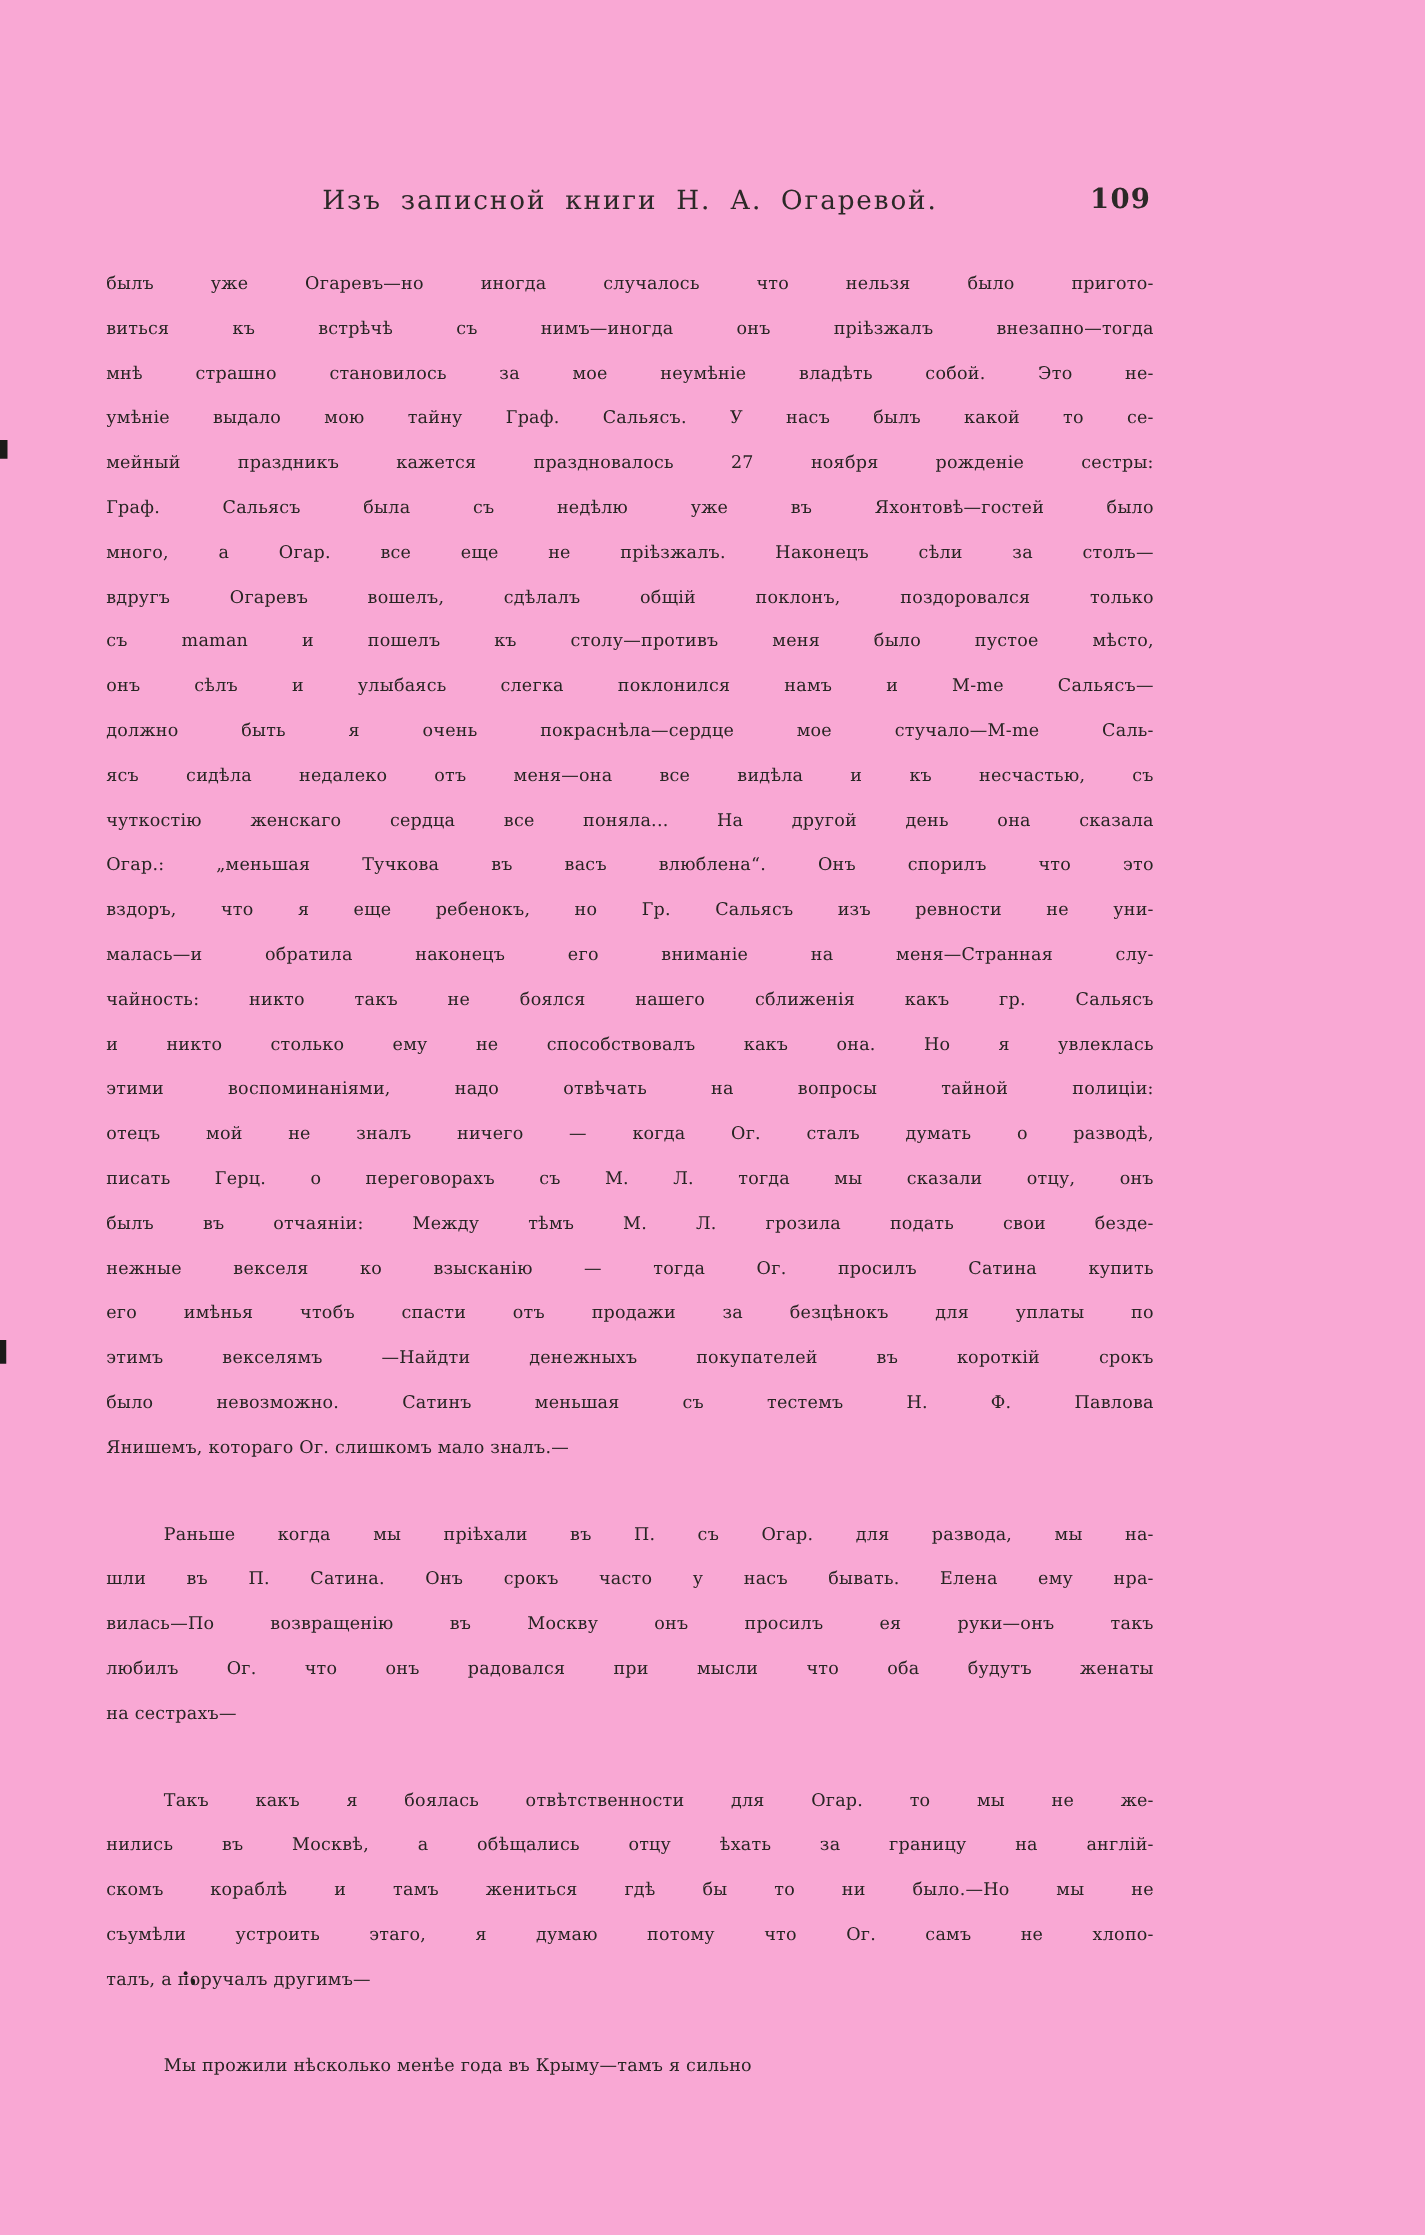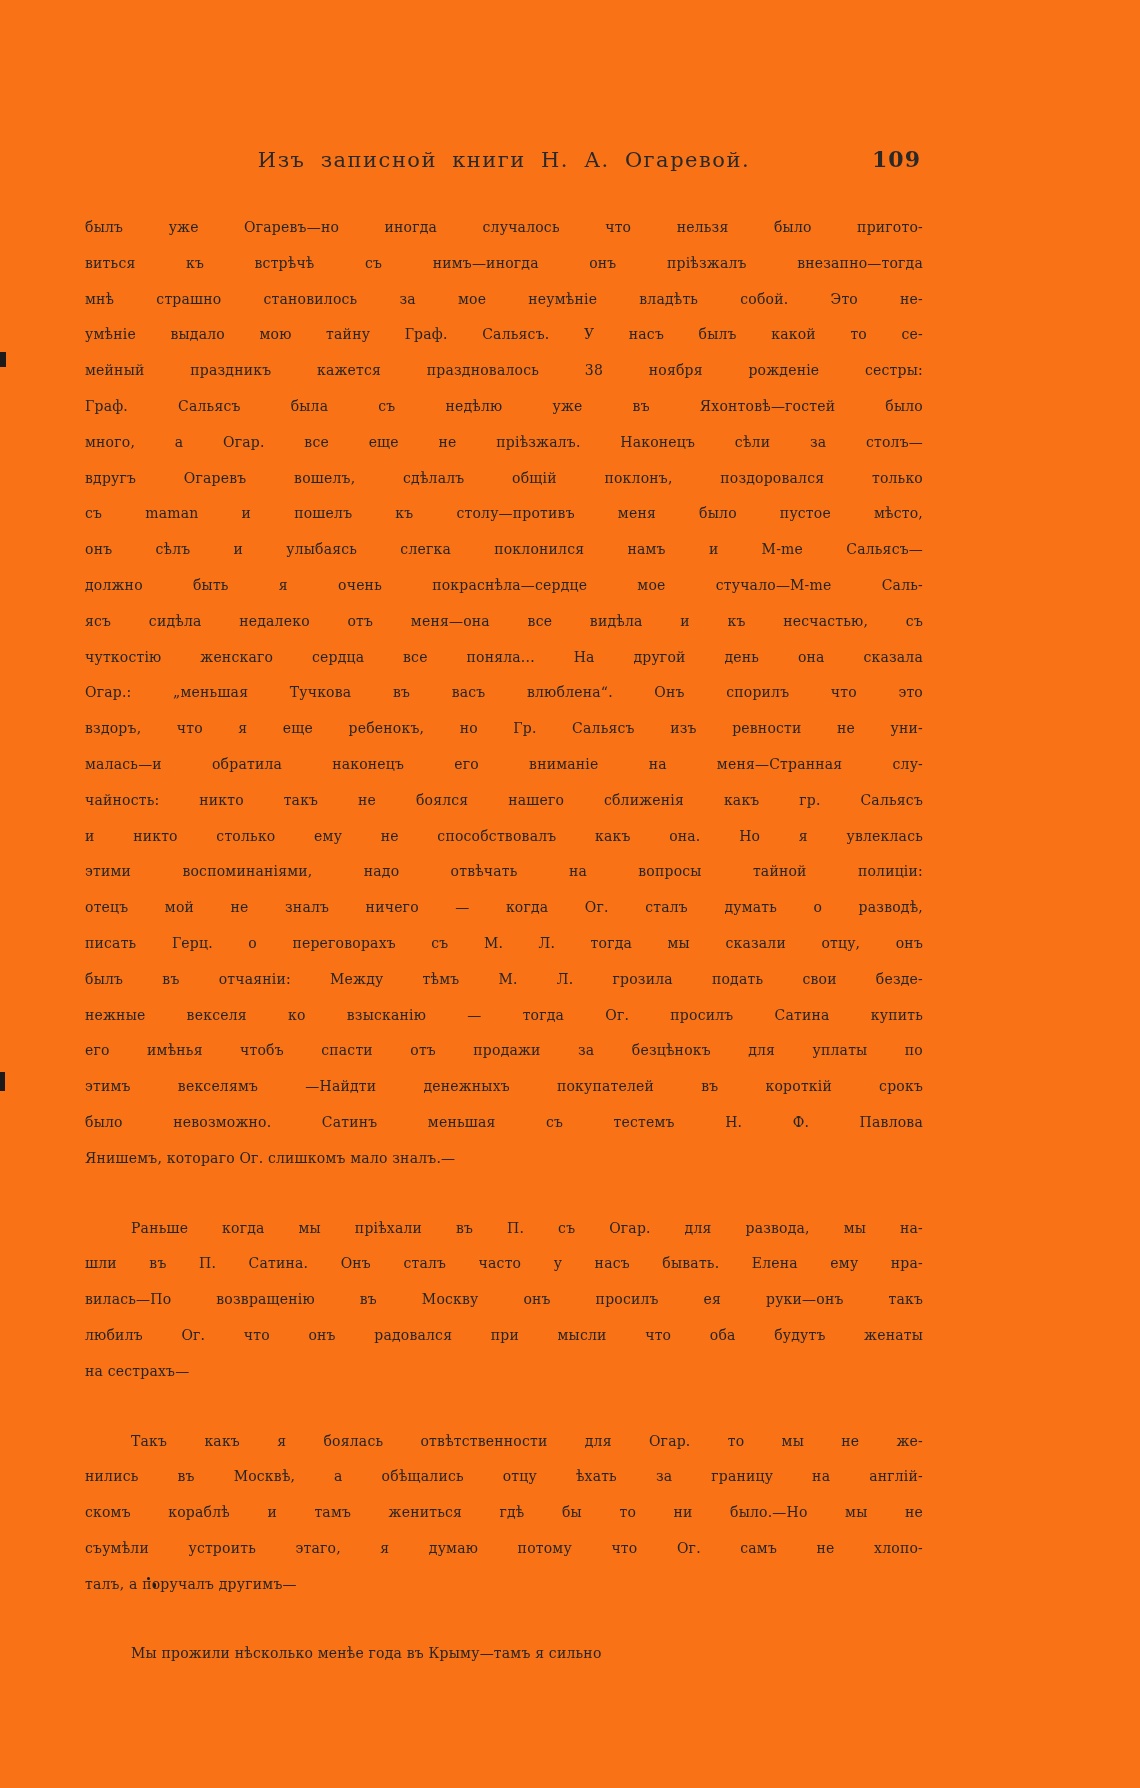--- a/index.html
+++ b/index.html
@@ -5,21 +5,21 @@
   html, body {
     margin: 0;
     padding: 0;
     background: #e8e8e6;
   }
   .page {
     position: relative;
     width: 1140px;
     height: 1788px;
     margin: 0 auto;
-    background: #f97316;
+    background: #f9a8d4;
     overflow: hidden;
     font-family: "DejaVu Serif", serif;
     color: #272523;
   }
   .content {
     position: absolute;
     left: 85px;
     top: 148px;
     width: 838px;
   }
@@ -87,21 +87,21 @@
   <div class="content">
     <div class="header">
       <div class="title">Изъ записной книги Н. А. Огаревой.</div>
       <div class="pagenum">109</div>
     </div>
     <div class="text-block">
         <div class="line">былъ уже Огаревъ—но иногда случалось что нельзя было пригото-</div>
         <div class="line">виться къ встрѣчѣ съ нимъ—иногда онъ пріѣзжалъ внезапно—тогда</div>
         <div class="line">мнѣ страшно становилось за мое неумѣніе владѣть собой. Это не-</div>
         <div class="line">умѣніе выдало мою тайну Граф. Сальясъ. У насъ былъ какой то се-</div>
-        <div class="line">мейный праздникъ кажется праздновалось 38 ноября рожденіе сестры:</div>
+        <div class="line">мейный праздникъ кажется праздновалось 27 ноября рожденіе сестры:</div>
         <div class="line">Граф. Сальясъ была съ недѣлю уже въ Яхонтовѣ—гостей было</div>
         <div class="line">много, а Огар. все еще не пріѣзжалъ. Наконецъ сѣли за столъ—</div>
         <div class="line">вдругъ Огаревъ вошелъ, сдѣлалъ общій поклонъ, поздоровался только</div>
         <div class="line">съ maman и пошелъ къ столу—противъ меня было пустое мѣсто,</div>
         <div class="line">онъ сѣлъ и улыбаясь слегка поклонился намъ и M-me Сальясъ—</div>
         <div class="line">должно быть я очень покраснѣла—сердце мое стучало—M-me Саль-</div>
         <div class="line">ясъ сидѣла недалеко отъ меня—она все видѣла и къ несчастью, съ</div>
         <div class="line">чуткостію женскаго сердца все поняла... На другой день она сказала</div>
         <div class="line">Огар.: „меньшая Тучкова въ васъ влюблена“. Онъ спорилъ что это</div>
         <div class="line">вздоръ, что я еще ребенокъ, но Гр. Сальясъ изъ ревности не уни-</div>
@@ -111,21 +111,21 @@
         <div class="line">этими воспоминаніями, надо отвѣчать на вопросы тайной полиціи:</div>
         <div class="line">отецъ мой не зналъ ничего — когда Ог. сталъ думать о разводѣ,</div>
         <div class="line">писать Герц. о переговорахъ съ М. Л. тогда мы сказали отцу, онъ</div>
         <div class="line">былъ въ отчаяніи: Между тѣмъ М. Л. грозила подать свои безде-</div>
         <div class="line">нежные векселя ко взысканію — тогда Ог. просилъ Сатина купить</div>
         <div class="line">его имѣнья чтобъ спасти отъ продажи за безцѣнокъ для уплаты по</div>
         <div class="line">этимъ векселямъ —Найдти денежныхъ покупателей въ короткій срокъ</div>
         <div class="line">было невозможно. Сатинъ меньшая съ тестемъ Н. Ф. Павлова</div>
         <div class="line last">Янишемъ, котораго Ог. слишкомъ мало зналъ.—</div>
         <div class="line indent">Раньше когда мы пріѣхали въ П. съ Огар. для развода, мы на-</div>
-        <div class="line">шли въ П. Сатина. Онъ сталъ часто у насъ бывать. Елена ему нра-</div>
+        <div class="line">шли въ П. Сатина. Онъ срокъ часто у насъ бывать. Елена ему нра-</div>
         <div class="line">вилась—По возвращенію въ Москву онъ просилъ ея руки—онъ такъ</div>
         <div class="line">любилъ Ог. что онъ радовался при мысли что оба будутъ женаты</div>
         <div class="line last">на сестрахъ—</div>
         <div class="line indent">Такъ какъ я боялась отвѣтственности для Огар. то мы не же-</div>
         <div class="line">нились въ Москвѣ, а обѣщались отцу ѣхать за границу на англій-</div>
         <div class="line">скомъ кораблѣ и тамъ жениться гдѣ бы то ни было.—Но мы не</div>
         <div class="line">съумѣли устроить этаго, я думаю потому что Ог. самъ не хлопо-</div>
         <div class="line last">талъ, а поручалъ другимъ—</div>
         <div class="line last indent">Мы прожили нѣсколько менѣе года въ Крыму—тамъ я сильно</div>
       </div>

